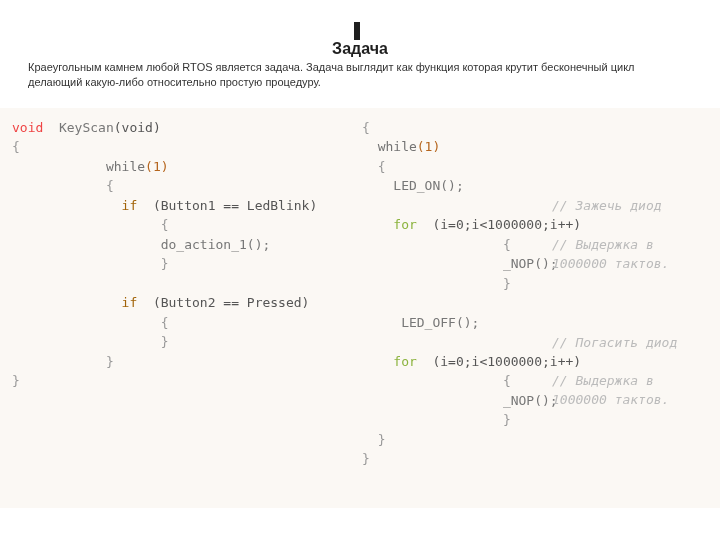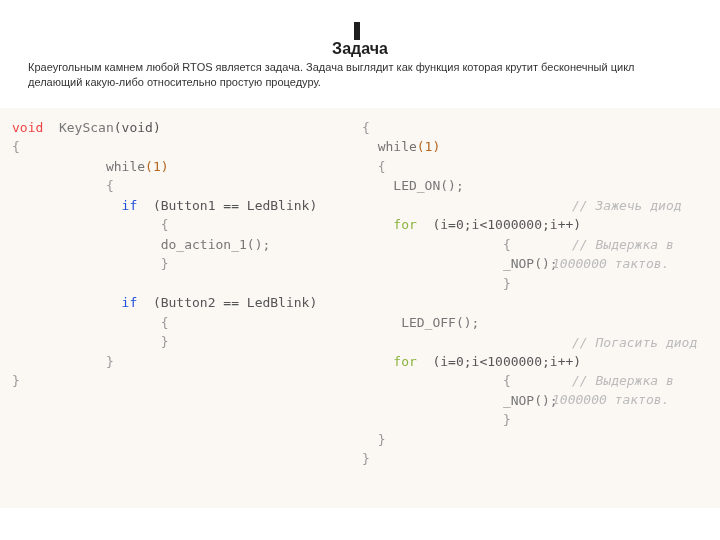--- a/index.html
+++ b/index.html
@@ -53,26 +53,26 @@
     width: 50%;
     position: relative;
   }
   .col-right {
     width: 50%;
     position: relative;
   }
   .kw-void   { color: #ef4444; }
   .kw-while  { color: #737373; }
   .kw-lit    { color: #b5651d; }
-  .kw-if     { color: #1d4ed8; }
+  .kw-if     { color: #a16207; }
   .kw-for    { color: #8bb33d; }
   .fn-name   { color: #777; }
   .paren     { color: #555; text-align: center; }
   .brace     { color: #999; }
-  .comment   { color: #bbb; font-style: italic; margin-left: 20px; }
+  .comment   { color: #bbb; font-style: italic; }
   .ln { white-space: pre; }
   .comment-block { position:absolute; }
 </style>
 </head>
 <body>
 
 <div class="header">
   <div class="title-row">
     <div class="title-bar"></div>
     <div class="title">Задача</div>
@@ -85,21 +85,21 @@
   <div class="col-left">
 <div class="ln"><span class="kw-void">void</span>  <span class="fn-name">KeyScan</span><span class="paren">(void)</span></div>
 <div class="ln"><span class="brace">{</span></div>
 <div class="ln">            <span class="kw-while">while</span><span class="kw-lit">(1)</span></div>
 <div class="ln">            <span class="brace">{</span></div>
 <div class="ln">              <span class="kw-if">if</span>  <span class="paren">(Button1 == LedBlink)</span></div>
 <div class="ln">                   <span class="brace">{</span></div>
 <div class="ln">                   <span class="fn-name">do_action_1();</span></div>
 <div class="ln">                   <span class="brace">}</span></div>
 <div class="ln"> </div>
-<div class="ln">              <span class="kw-if">if</span>  <span class="paren">(Button2 == LedBlink)</span></div>
+<div class="ln">              <span class="kw-if">if</span>  <span class="paren">(Button2 == Pressed)</span></div>
 <div class="ln">                   <span class="brace">{</span></div>
 <div class="ln">                   <span class="brace">}</span></div>
 <div class="ln">            <span class="brace">}</span></div>
 <div class="ln"><span class="brace">}</span></div>
   </div>
 
   <div class="col-right">
 <div class="ln"><span class="brace">{</span></div>
 <div class="ln">  <span class="kw-while">while</span><span class="kw-lit">(1)</span></div>
 <div class="ln">  <span class="brace">{</span></div>

